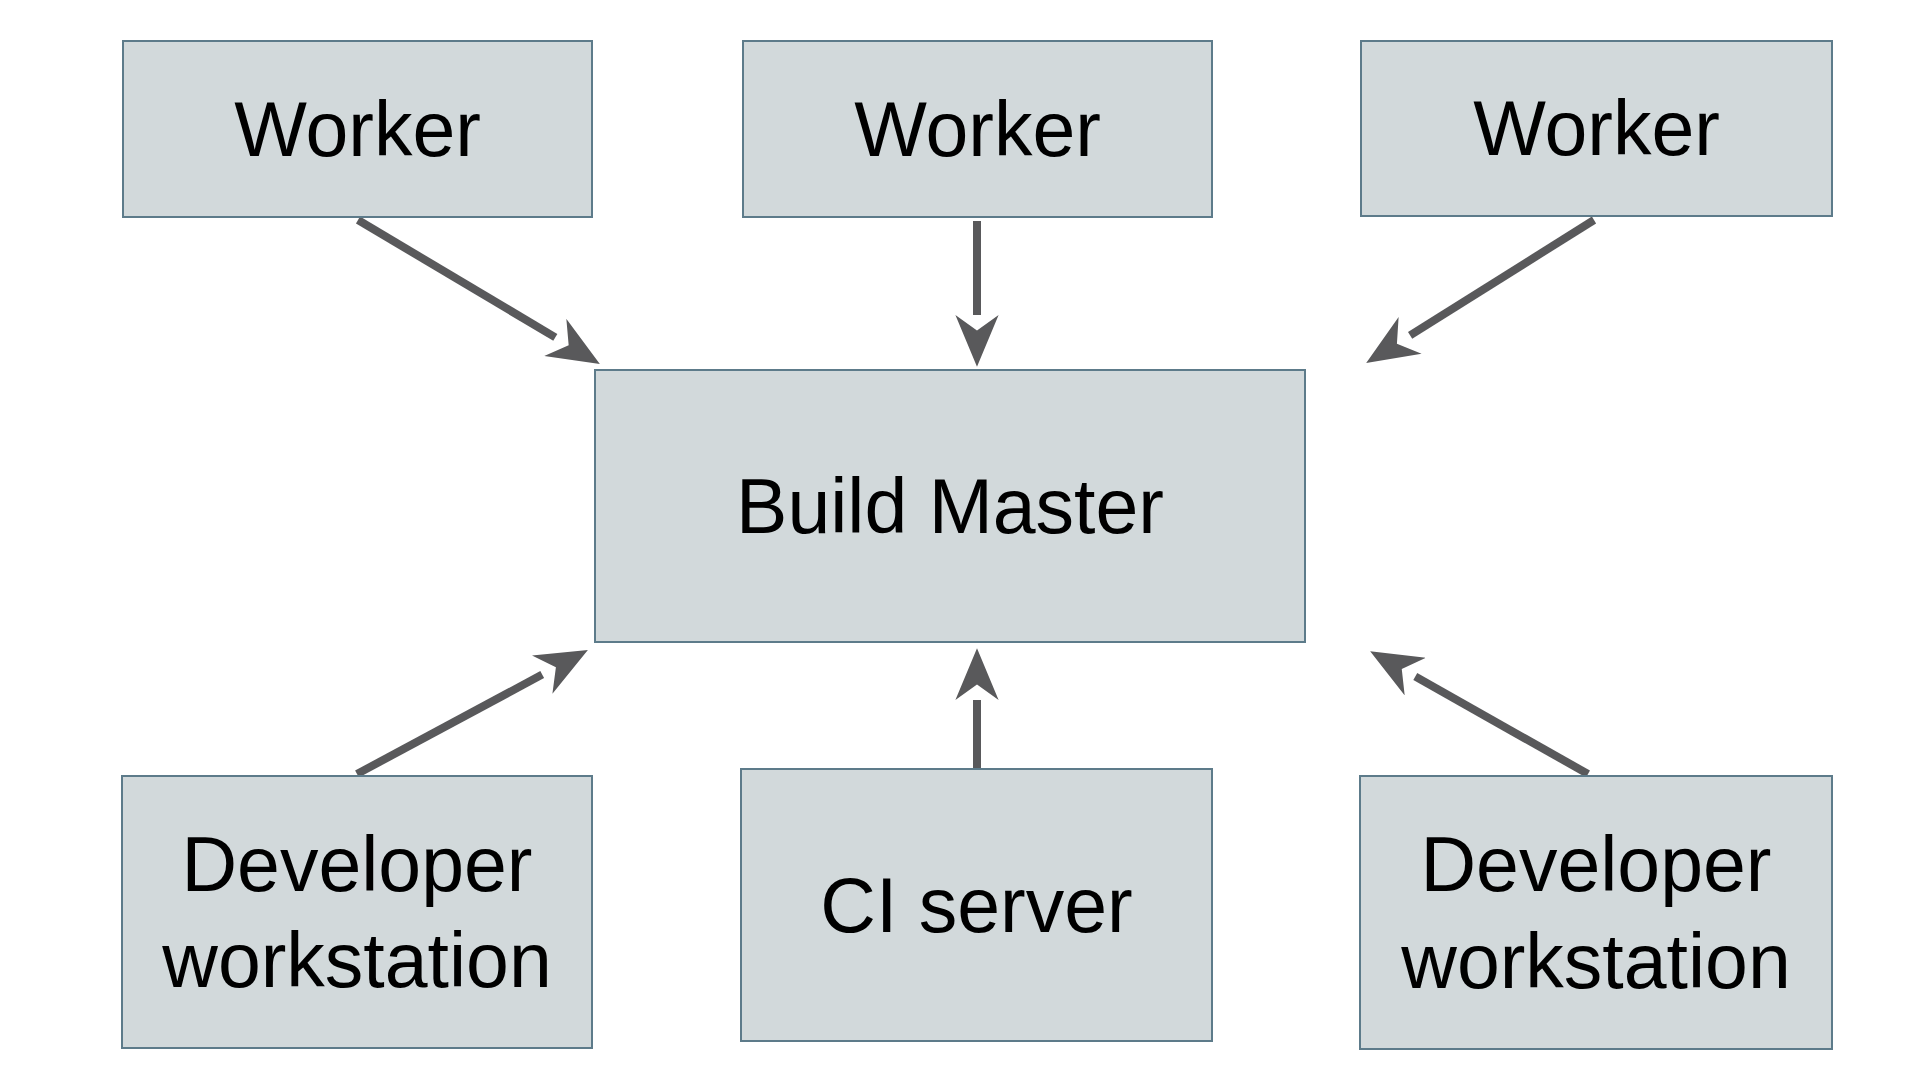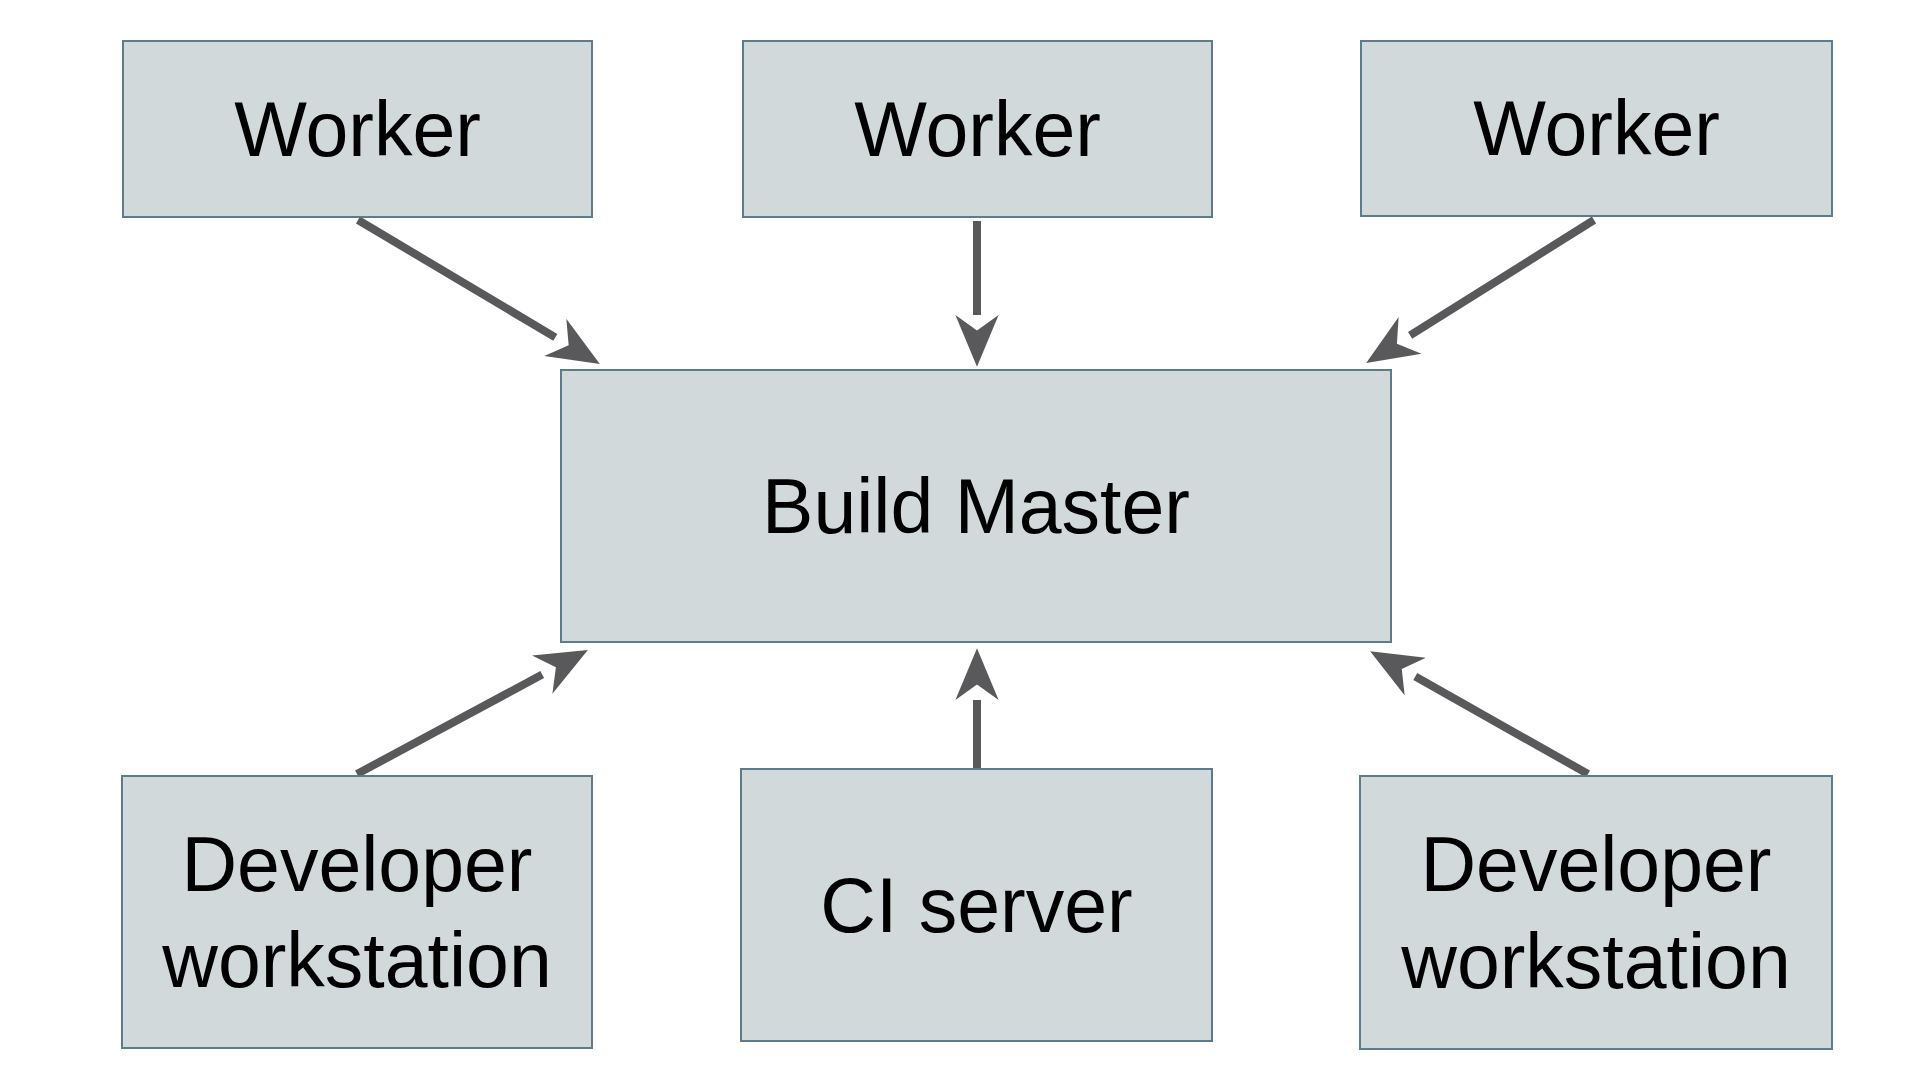--- a/index.html
+++ b/index.html
@@ -52,21 +52,21 @@
 
   <div class="node" style="left: 122px; top: 40px; width: 471px; height: 178px;">
     <span class="label">Worker</span>
   </div>
   <div class="node" style="left: 742px; top: 40px; width: 471px; height: 178px;">
     <span class="label">Worker</span>
   </div>
   <div class="node" style="left: 1360px; top: 40px; width: 473px; height: 177px;">
     <span class="label">Worker</span>
   </div>
-  <div class="node" style="left: 560px; top: 369px; width: 832px; height: 274px; text-align: right;">
+  <div class="node" style="left: 594px; top: 369px; width: 712px; height: 274px; text-align: right;">
     <span class="label">Build Master</span>
   </div>
   <div class="node" style="left: 121px; top: 775px; width: 472px; height: 274px;">
     <span class="label">Developer workstation</span>
   </div>
   <div class="node" style="left: 740px; top: 768px; width: 473px; height: 274px;">
     <span class="label">CI server</span>
   </div>
   <div class="node" style="left: 1359px; top: 775px; width: 474px; height: 275px;">
     <span class="label">Developer workstation</span>

